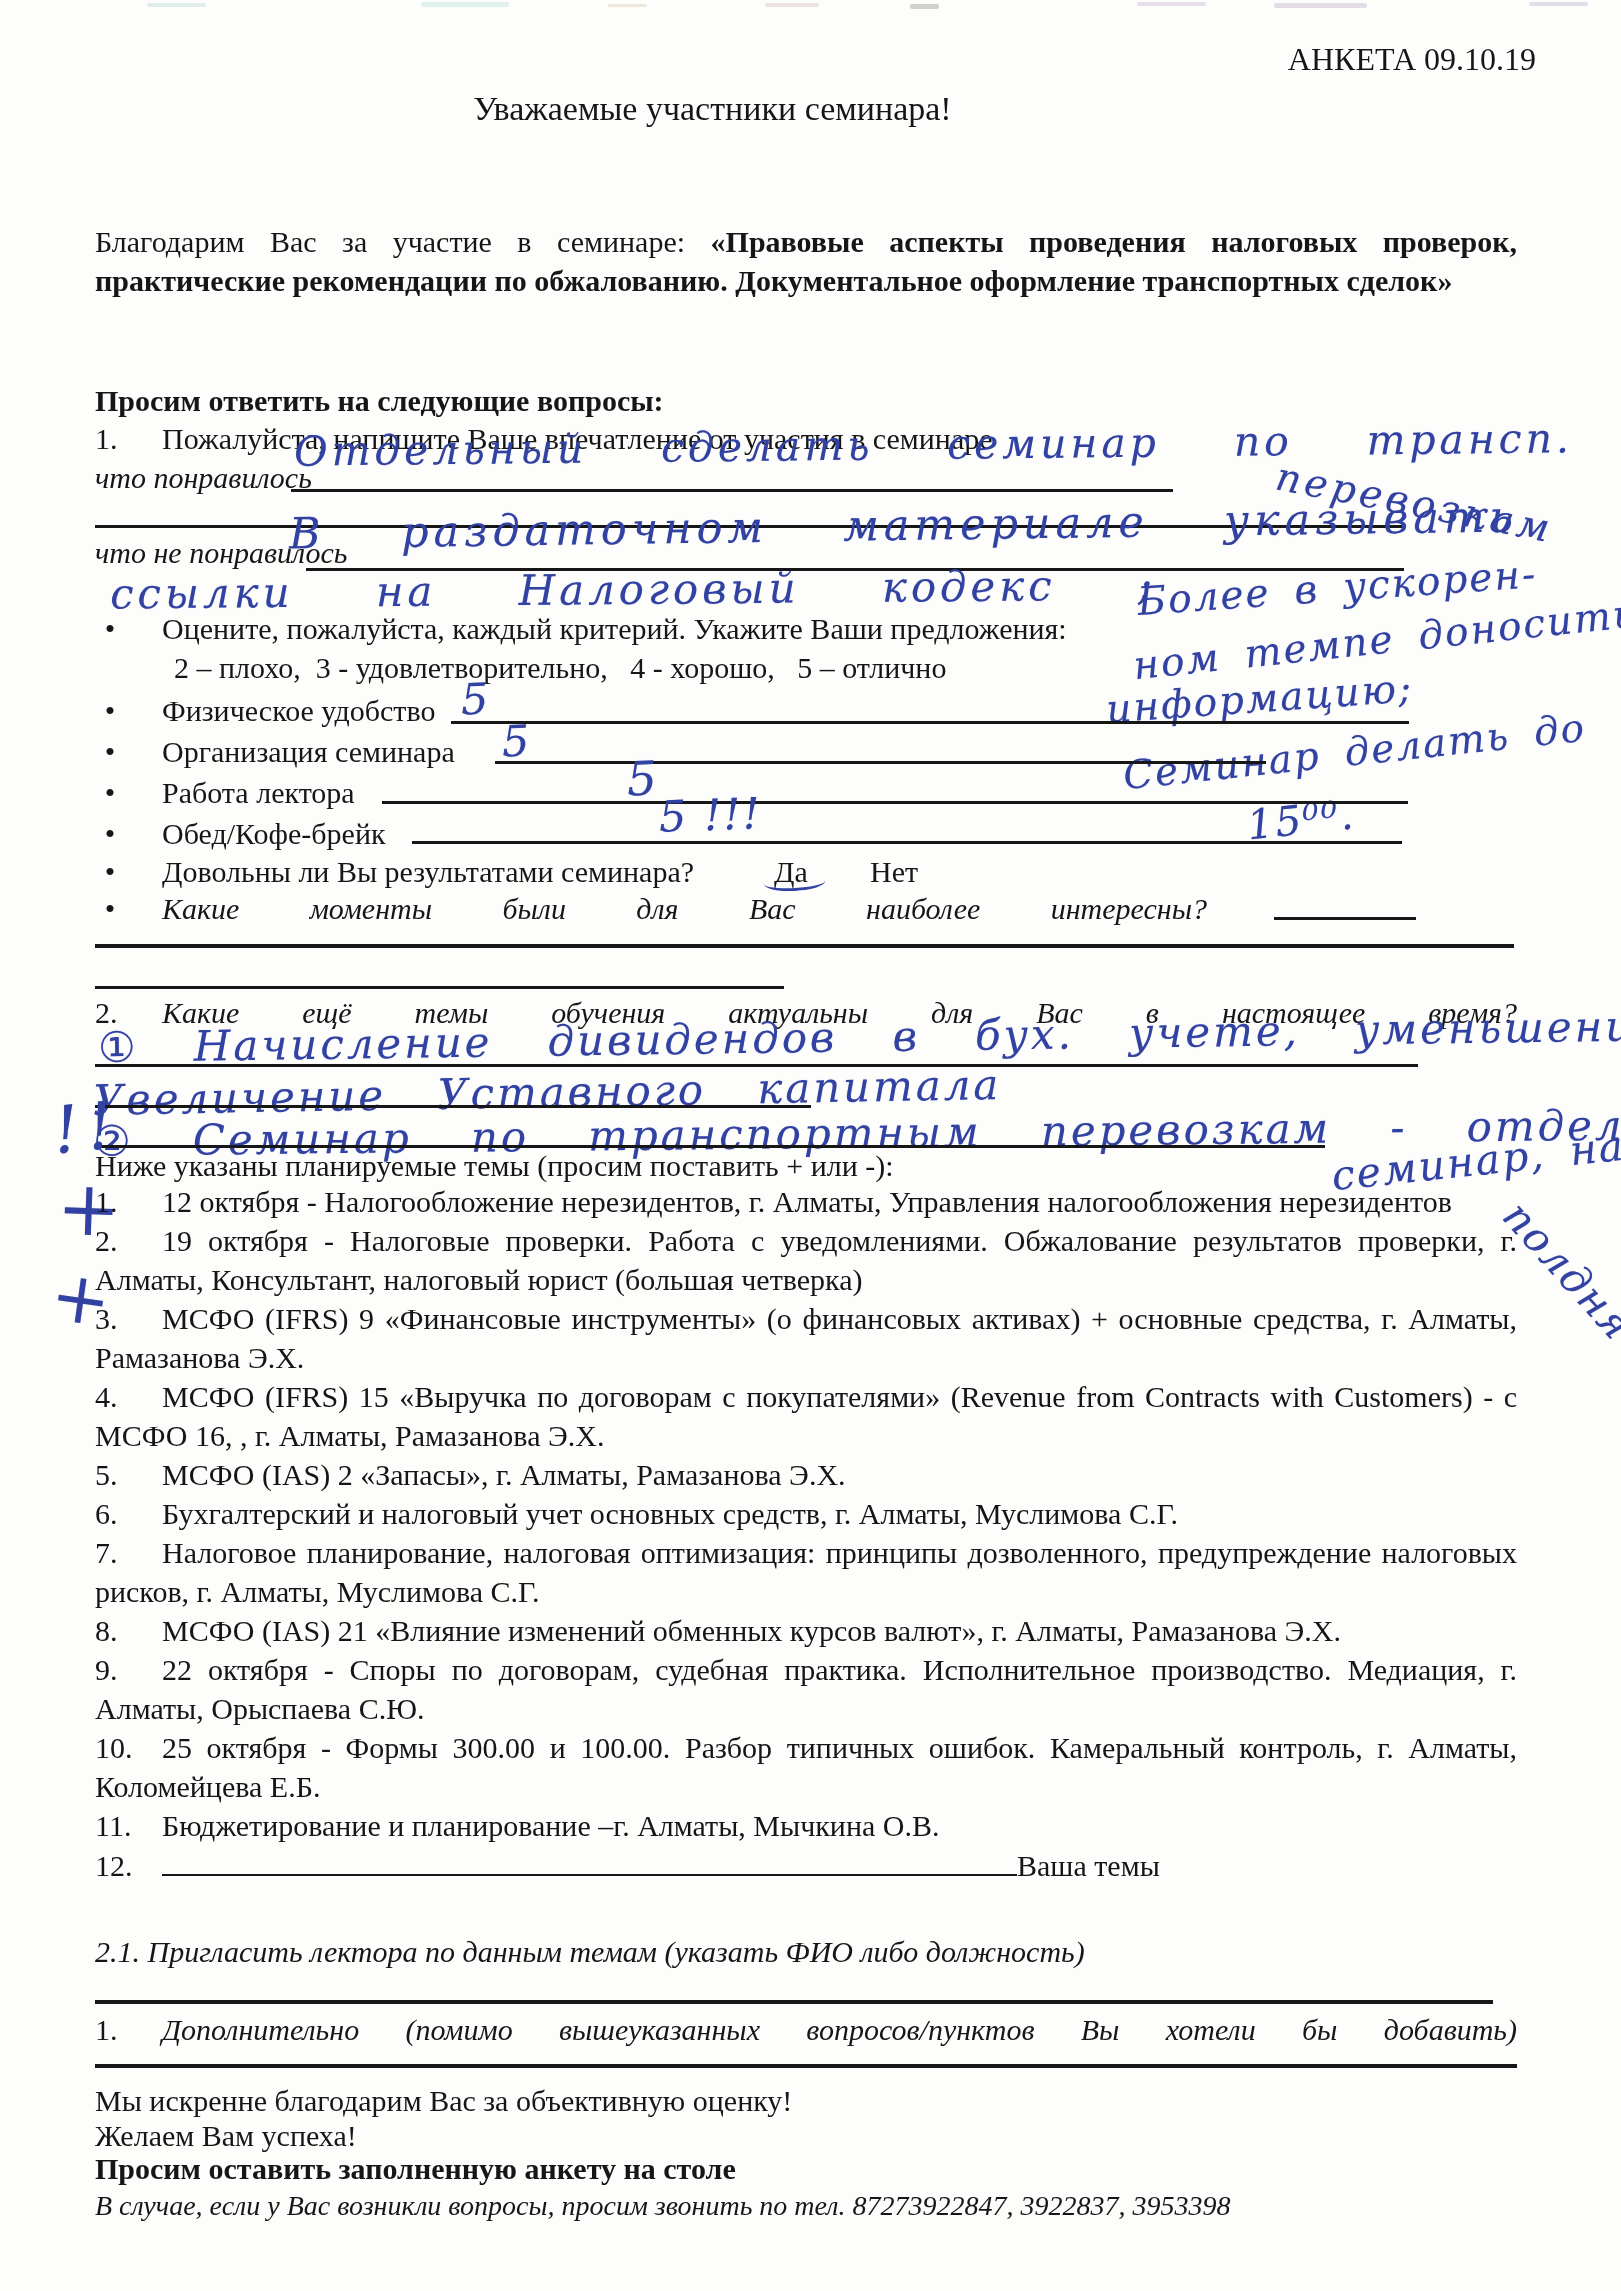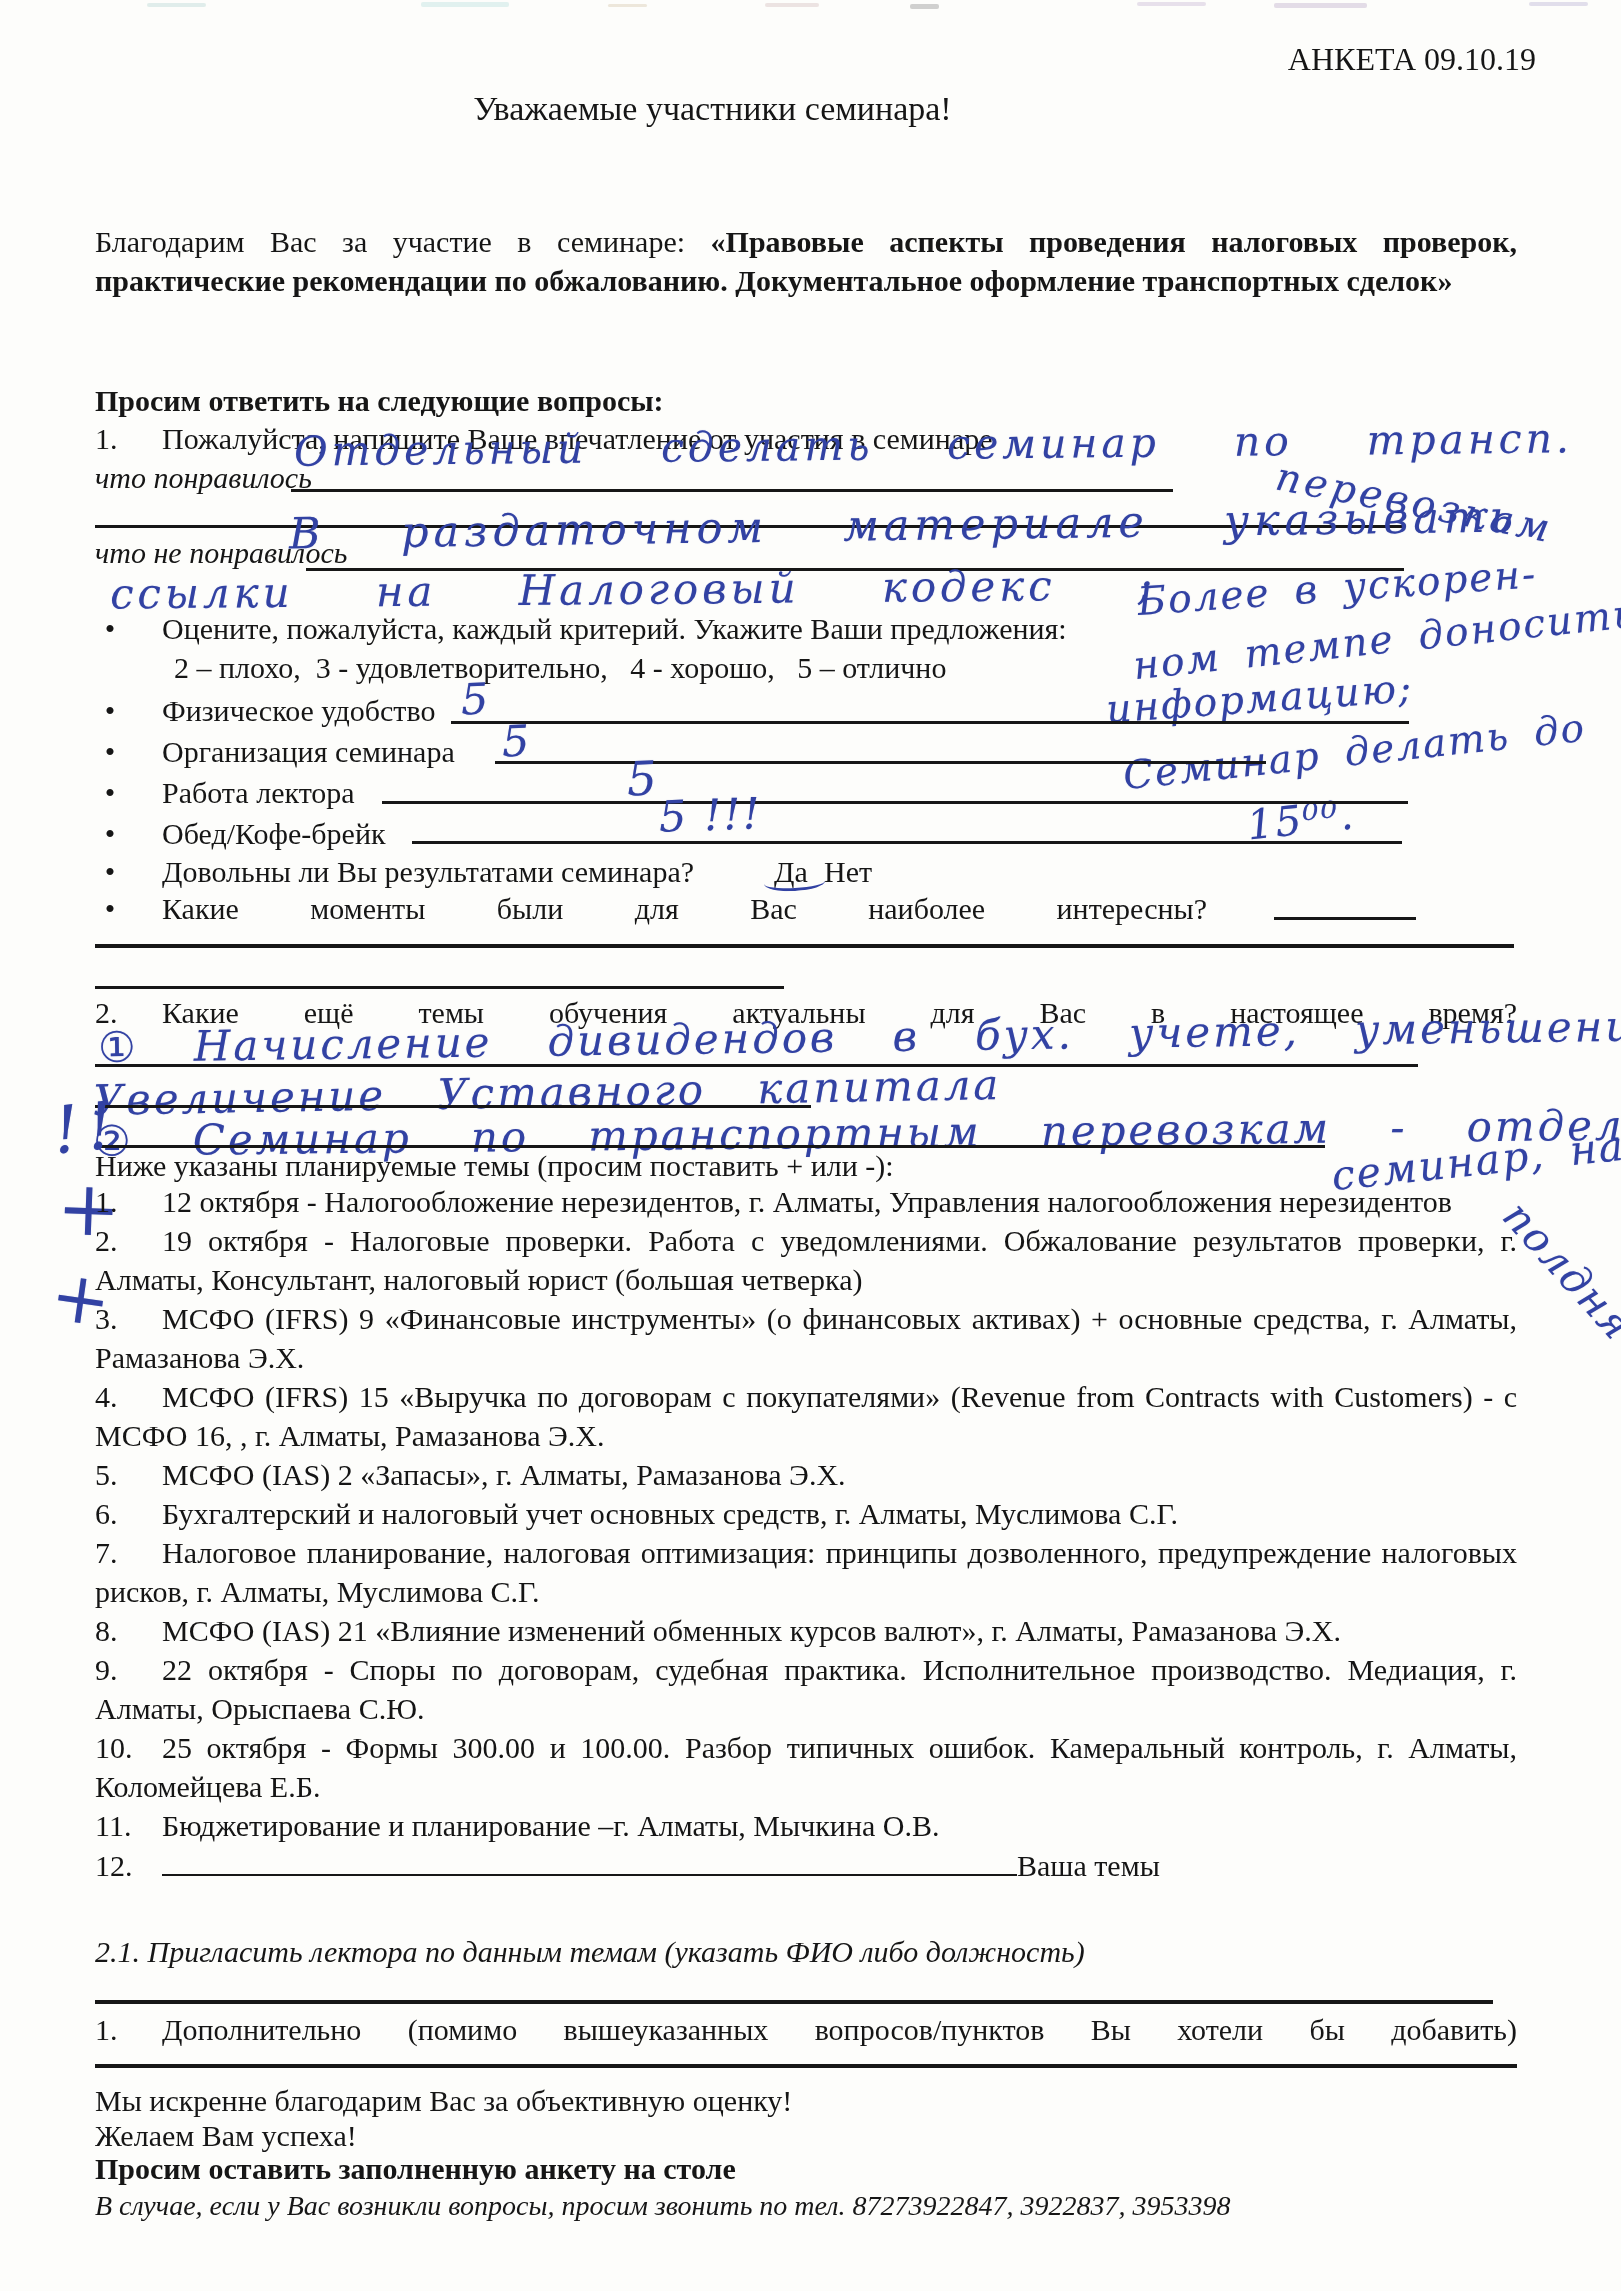--- a/index.html
+++ b/index.html
@@ -8,21 +8,21 @@
   .abs{position:absolute;}
   .txt{font-size:30px;line-height:37px;color:#161616;}
   .b{font-weight:bold;}
   .i{font-style:italic;}
   .small{font-size:28px;}
   .rule{position:absolute;background:#171717;height:2.9px;}
   .rule4{height:3.9px;}
   .row{display:flex;align-items:flex-start;}
   .bullet{flex:0 0 67px;width:67px;padding-left:9.8px;box-sizing:border-box;}
   .num{display:inline-block;width:67px;flex:0 0 67px;}
-  .jlast{text-align:justify;text-align-last:justify;}
+  .jlast{text-align:justify;text-align-last:justify;font-style:italic;}
   .pre{white-space:pre-wrap;}
   .hw{position:absolute;font-family:"DejaVu Serif","DejaVu Sans",serif;font-style:italic;
       color:#3242a3;white-space:nowrap;text-shadow:0 0 1px rgba(50,66,163,.35);}
   .hw-ans{font-size:41px;letter-spacing:3.9px;word-spacing:57px;}
   .hw-ans2{font-size:42px;letter-spacing:2.9px;word-spacing:35px;}
   .hw-margin{font-size:37px;letter-spacing:2px;word-spacing:9.8px;}
   .hw-five{font-size:43px;letter-spacing:2px;}
   .topics{width:1422px;}
   .topic{text-align:justify;font-size:30px;line-height:39px;}
   .t-blank{display:inline-block;width:855px;height:29px;border-bottom:2.9px solid #171717;}
@@ -107,21 +107,21 @@
     <span>Обед/Кофе-брейк</span>
   </div>
   <div class="rule" style="left:412px;top:841px;width:990px;"></div>
   <div class="hw hw-five" style="left:659px;top:790px;transform:rotate(-2deg);">5 !!!</div>
 
   <div class="abs txt row" style="left:95px;top:853px;">
     <span class="bullet">•</span>
     <span>Довольны ли Вы результатами семинара?</span>
   </div>
   <div class="abs txt" style="left:774px;top:853px;">Да</div>
-  <div class="abs txt" style="left:824px;top:853px;">Нет</div>
+  <div class="abs txt" style="left:870px;top:853px;">Нет</div>
   <div class="curve" style="left:764px;top:874px;width:61px;height:13.7px;transform:rotate(-3deg);"></div>
 
   <div class="abs txt row" style="left:95px;top:890px;width:1112px;">
     <span class="bullet">•</span>
     <span class="jlast" style="flex:1;">Какие моменты были для Вас наиболее интересны?</span>
   </div>
   <div class="rule" style="left:1274px;top:917px;width:142px;"></div>
   <div class="rule rule4" style="left:95px;top:944px;width:1419px;"></div>
   <div class="rule" style="left:95px;top:986px;width:689px;"></div>
 

